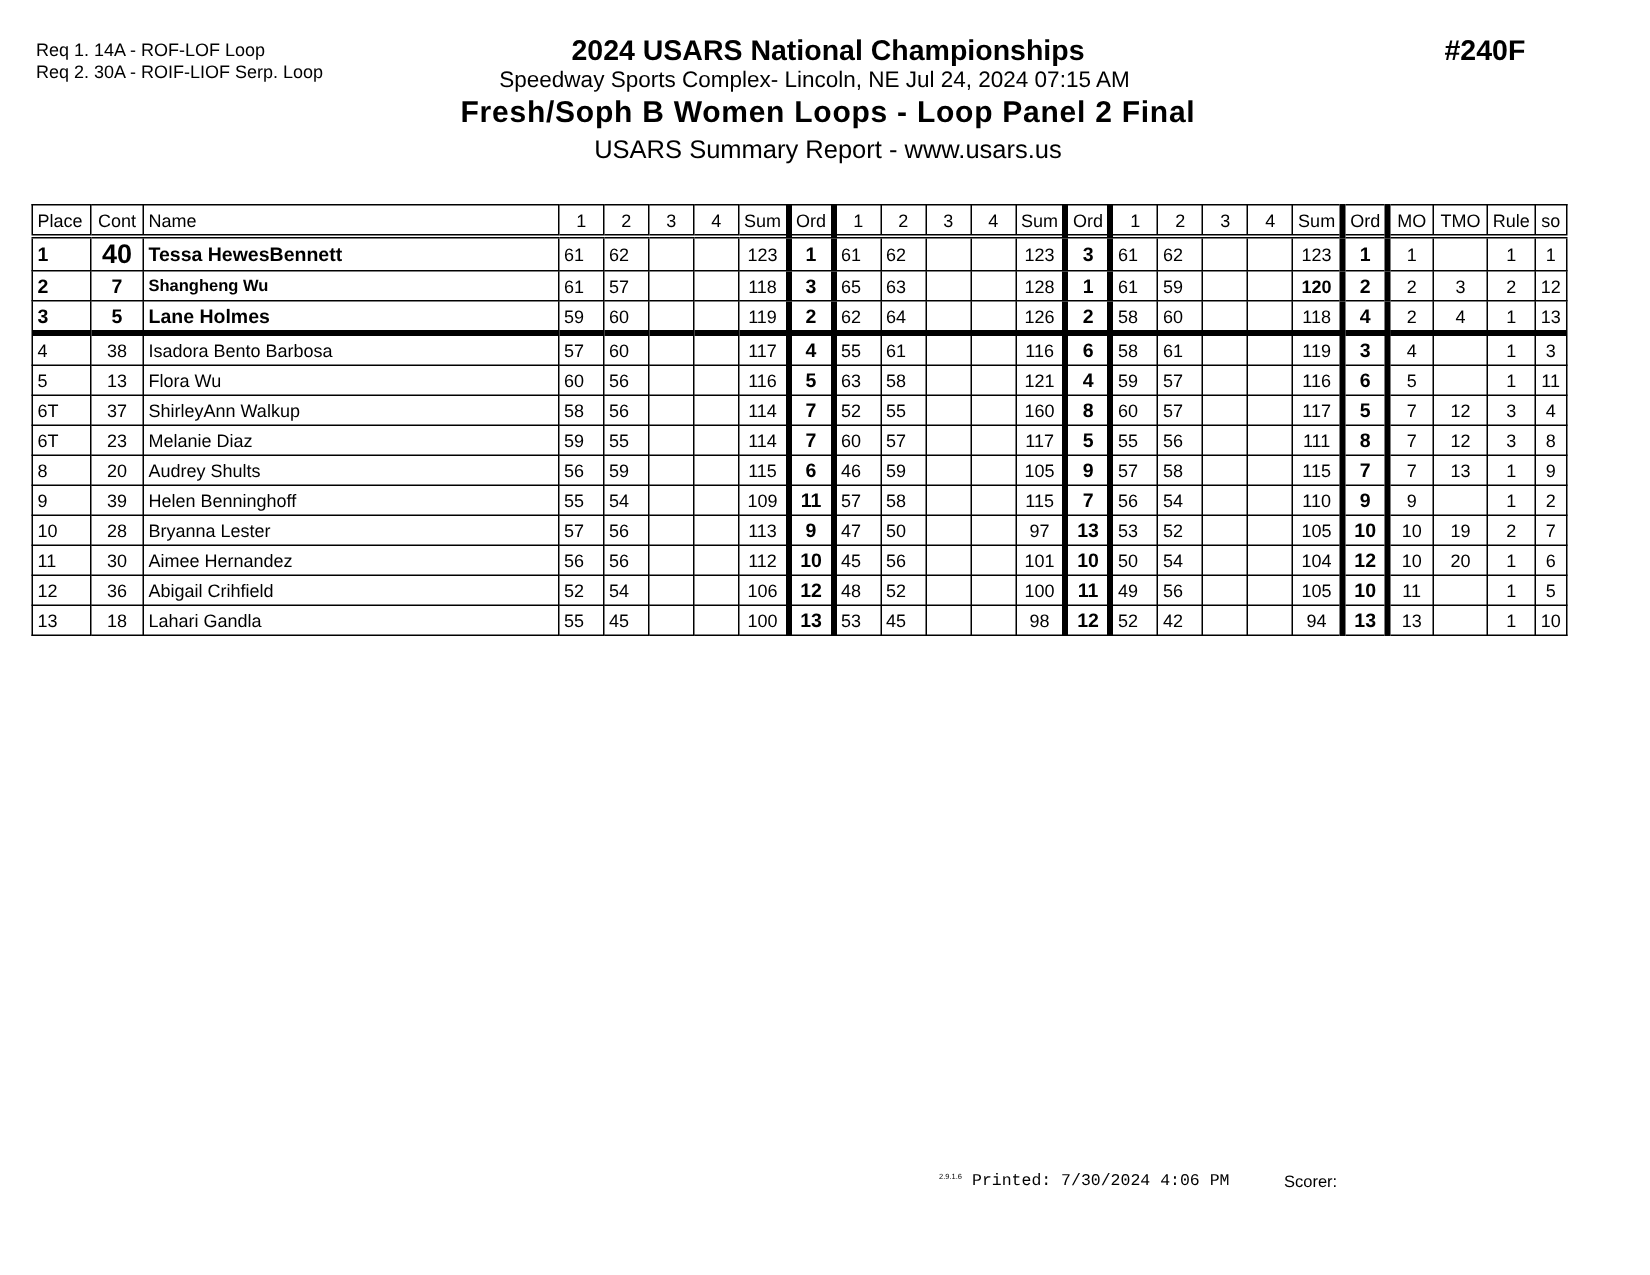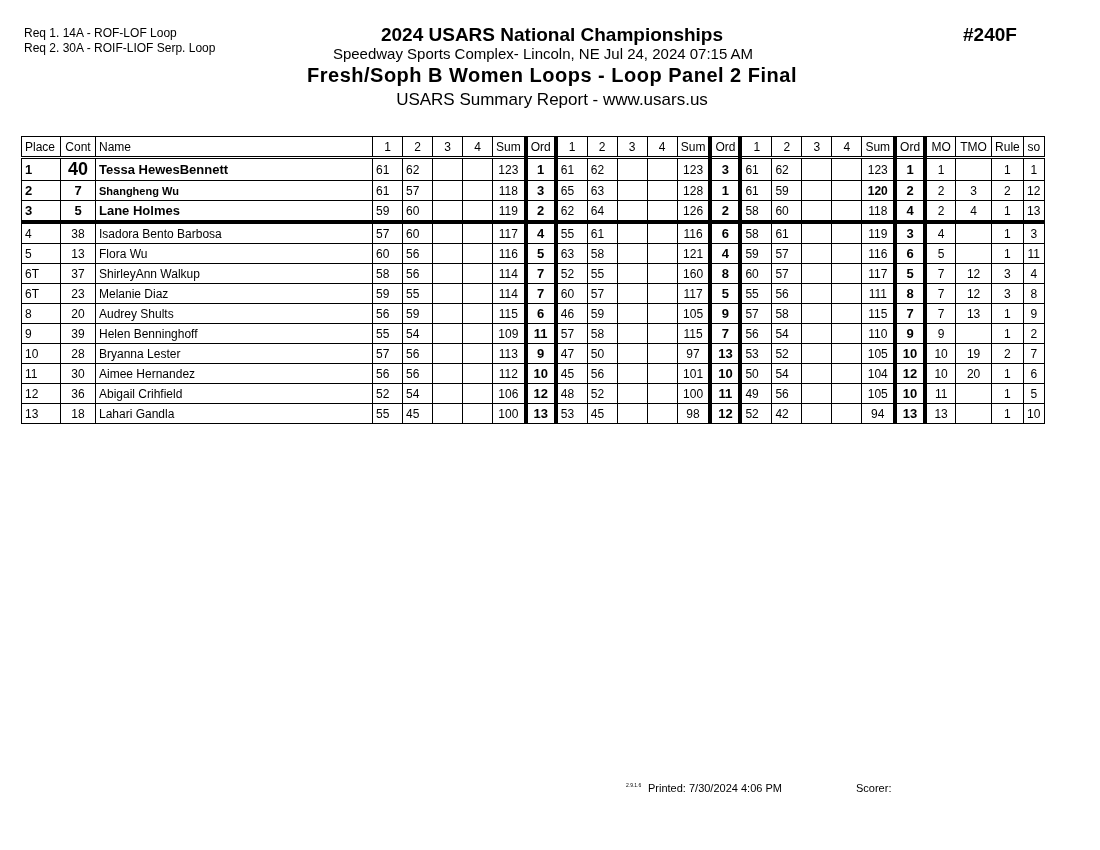--- a/index.html
+++ b/index.html
@@ -33,21 +33,21 @@
   .w-s { width: 23px; }
   .w-sum { width: 23px; }
   .w-ord { width: 20px; }
   .w-mo { width: 22px; }
   .w-tmo { width: 29px; }
   .w-rule { width: 22px; }
   .w-so { width: 14px; }
 
   .footer { position: absolute; top: 782px; font-size: 11px; }
   .footer-ver { left: 626px; font-size: 5px; top: 782px; }
-  .footer-printed { left: 648px; }
+  .footer-printed { left: 648px; font-family: Liberation Mono, monospace; }
   .footer-scorer { left: 856px; }
 </style>
 </head>
 <body>
 
 <div class="req req1">Req  1.  14A - ROF-LOF Loop</div>
 <div class="req req2">Req  2.  30A - ROIF-LIOF Serp. Loop</div>
 <div class="event-num">#240F</div>
 
 <div class="hdr hdr-title">2024 USARS National Championships</div>

